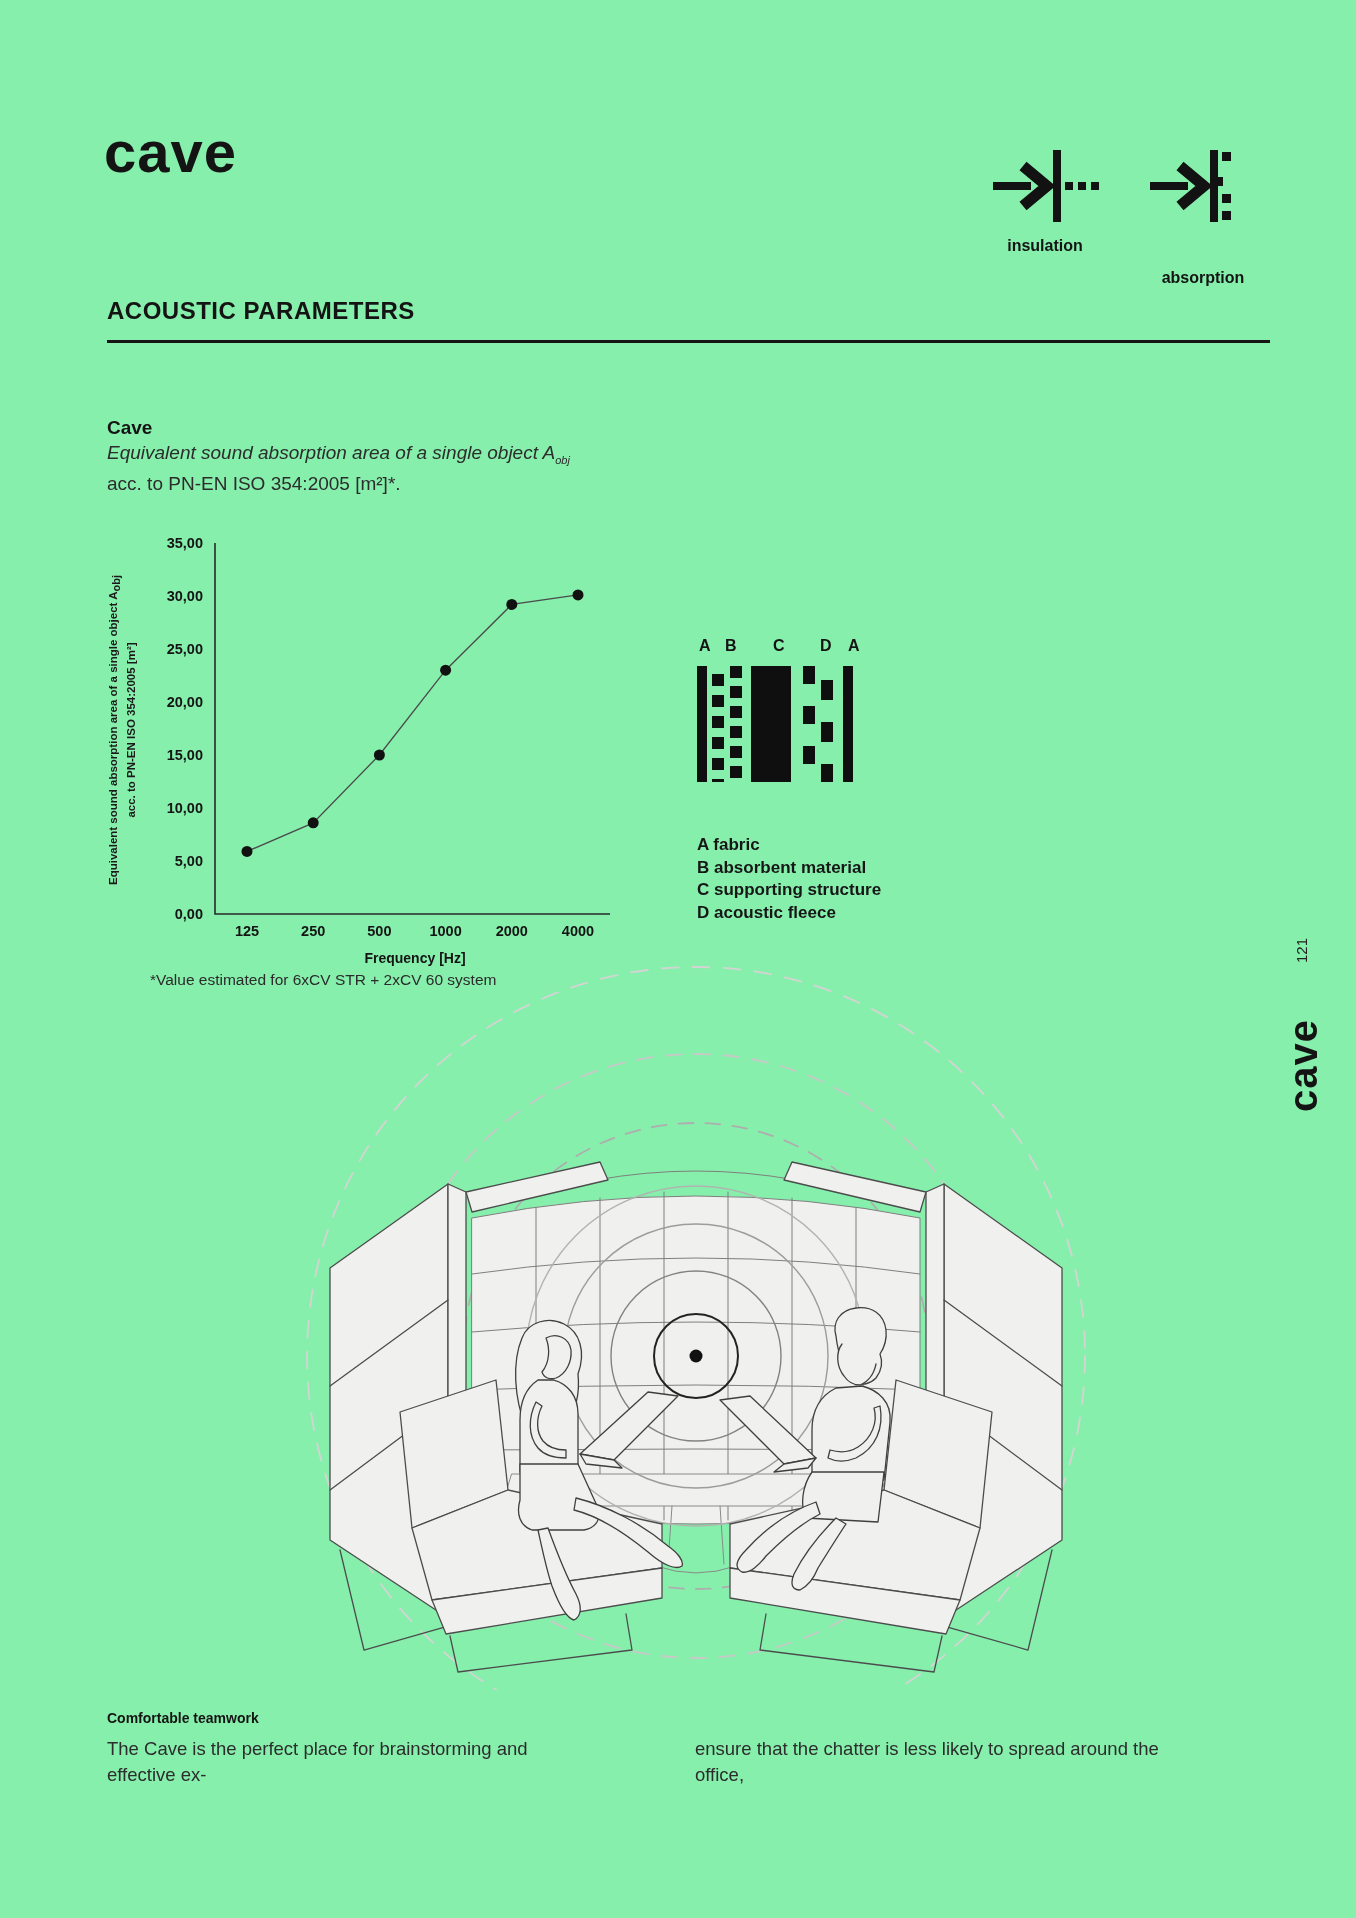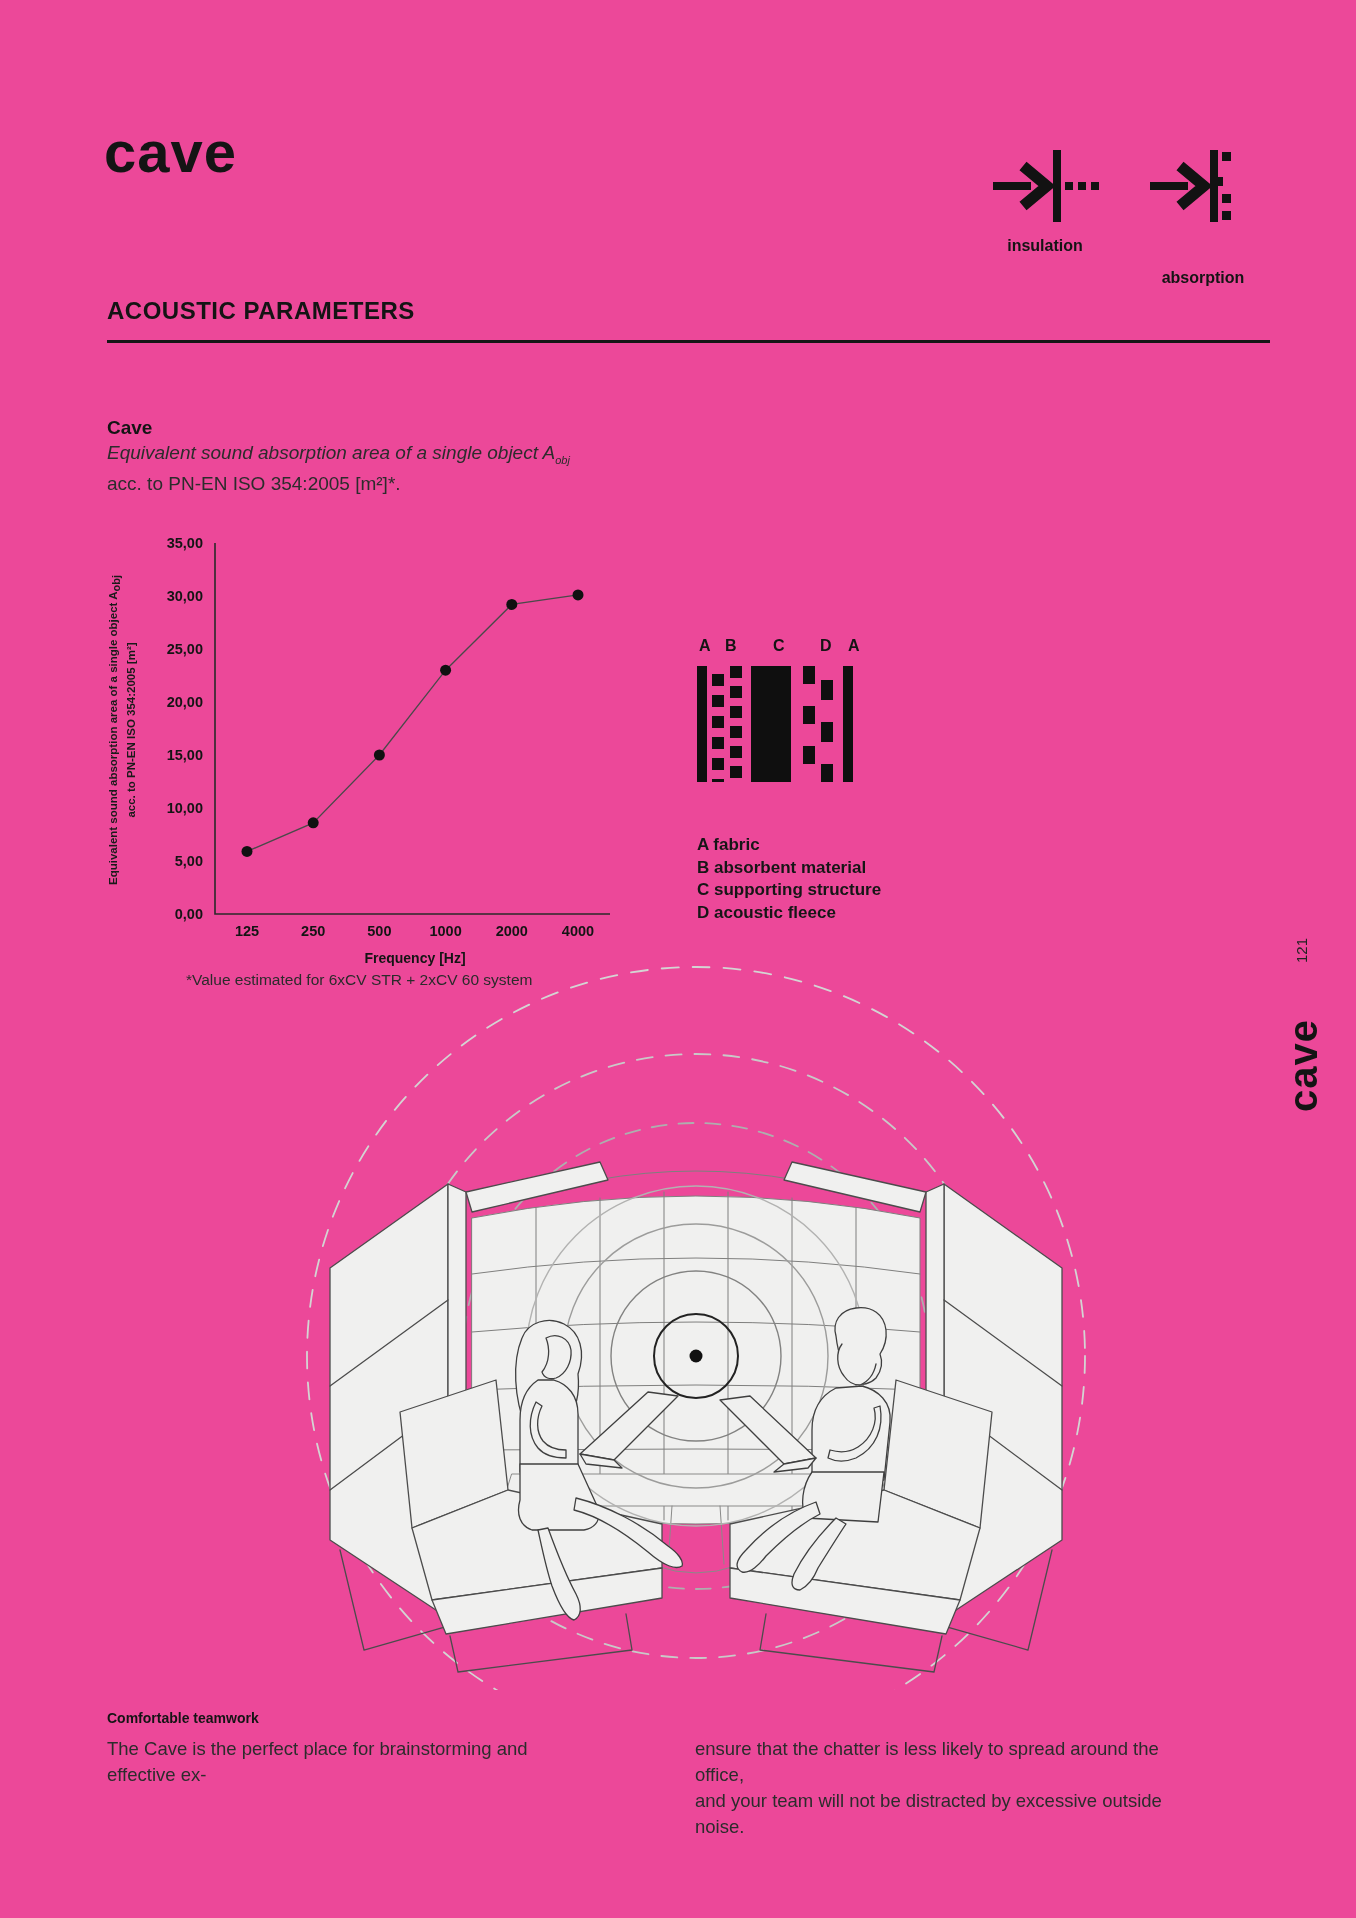--- a/index.html
+++ b/index.html
@@ -1,35 +1,35 @@
 <!DOCTYPE html>
 <html><head>
 <meta charset="utf-8">
 <style>
   html,body{margin:0;padding:0;background:#d8d8d7;}
   .page{
     position:relative;width:1356px;height:1918px;margin:0 auto;
-    background:#ec4899;overflow:hidden;
+    background:#86efac;overflow:hidden;
     font-family:"Liberation Sans","DejaVu Sans",sans-serif;color:#141414;
   }
   .abs{position:absolute;}
   .logo{left:104px;top:118px;font-size:58px;font-weight:800;letter-spacing:1px;}
   .icon-box{width:112px;height:72px;}
   .icon-label{top:237px;font-size:16px;font-weight:700;text-align:center;width:130px;}
   .section-title{left:107px;top:297px;font-size:24px;font-weight:800;letter-spacing:.5px;}
   .rule{left:107px;top:340px;width:1163px;height:3px;background:#161616;}
   .intro-title{left:107px;top:417px;font-size:19px;font-weight:800;}
   .intro-line{left:107px;font-size:19px;color:#2c2c2c;}
   sub{font-size:11px;}
   .ylab{
     left:106px;top:921px;transform-origin:0 0;transform:rotate(-90deg);
     width:382px;text-align:center;font-size:11.5px;font-weight:700;line-height:15px;color:#1a1a1a;
   }
   .freq-label{left:215px;top:950px;width:400px;text-align:center;font-size:14px;font-weight:700;}
-  .footnote{left:150px;top:971px;font-size:15.5px;color:#2b2b2b;margin-left:36px;}
+  .footnote{left:150px;top:971px;font-size:15.5px;color:#2b2b2b;}
   .layer-labels{left:693px;top:637px;width:172px;height:20px;}
   .layer-labels span{position:absolute;font-size:16px;font-weight:800;}
   .legend{left:697px;top:834px;font-size:17px;font-weight:700;line-height:22.5px;color:#161616;}
   .pgnum{left:1293px;top:963px;transform-origin:0 0;transform:rotate(-90deg);
     font-size:15px;color:#222;}
   .side-logo{left:1281px;top:1112px;transform-origin:0 0;transform:rotate(-90deg);
     font-size:40px;font-weight:800;letter-spacing:1px;}
   .foot-title{left:107px;top:1710px;font-size:14px;font-weight:800;}
   .foot-col{top:1736px;font-size:18.5px;line-height:26px;color:#2c2c2c;}
   #chart-svg text{font:700 14.5px "Liberation Sans","DejaVu Sans",sans-serif;fill:#141414;}
@@ -230,16 +230,15 @@
       </g>
     </svg>
   </div>
 
   <div class="abs foot-title">Comfortable teamwork</div>
   <div class="abs foot-col" style="left:107px;width:470px;">
     <div>The Cave is the perfect place for brainstorming and effective ex-</div>
   </div>
   <div class="abs foot-col" style="left:695px;width:500px;">
     <div>ensure that the chatter is less likely to spread around the office,</div>
-    <div>and your team will not be distracted by excessive outside noise.</div>
   </div>
 
 </div>
 
 </body></html>

